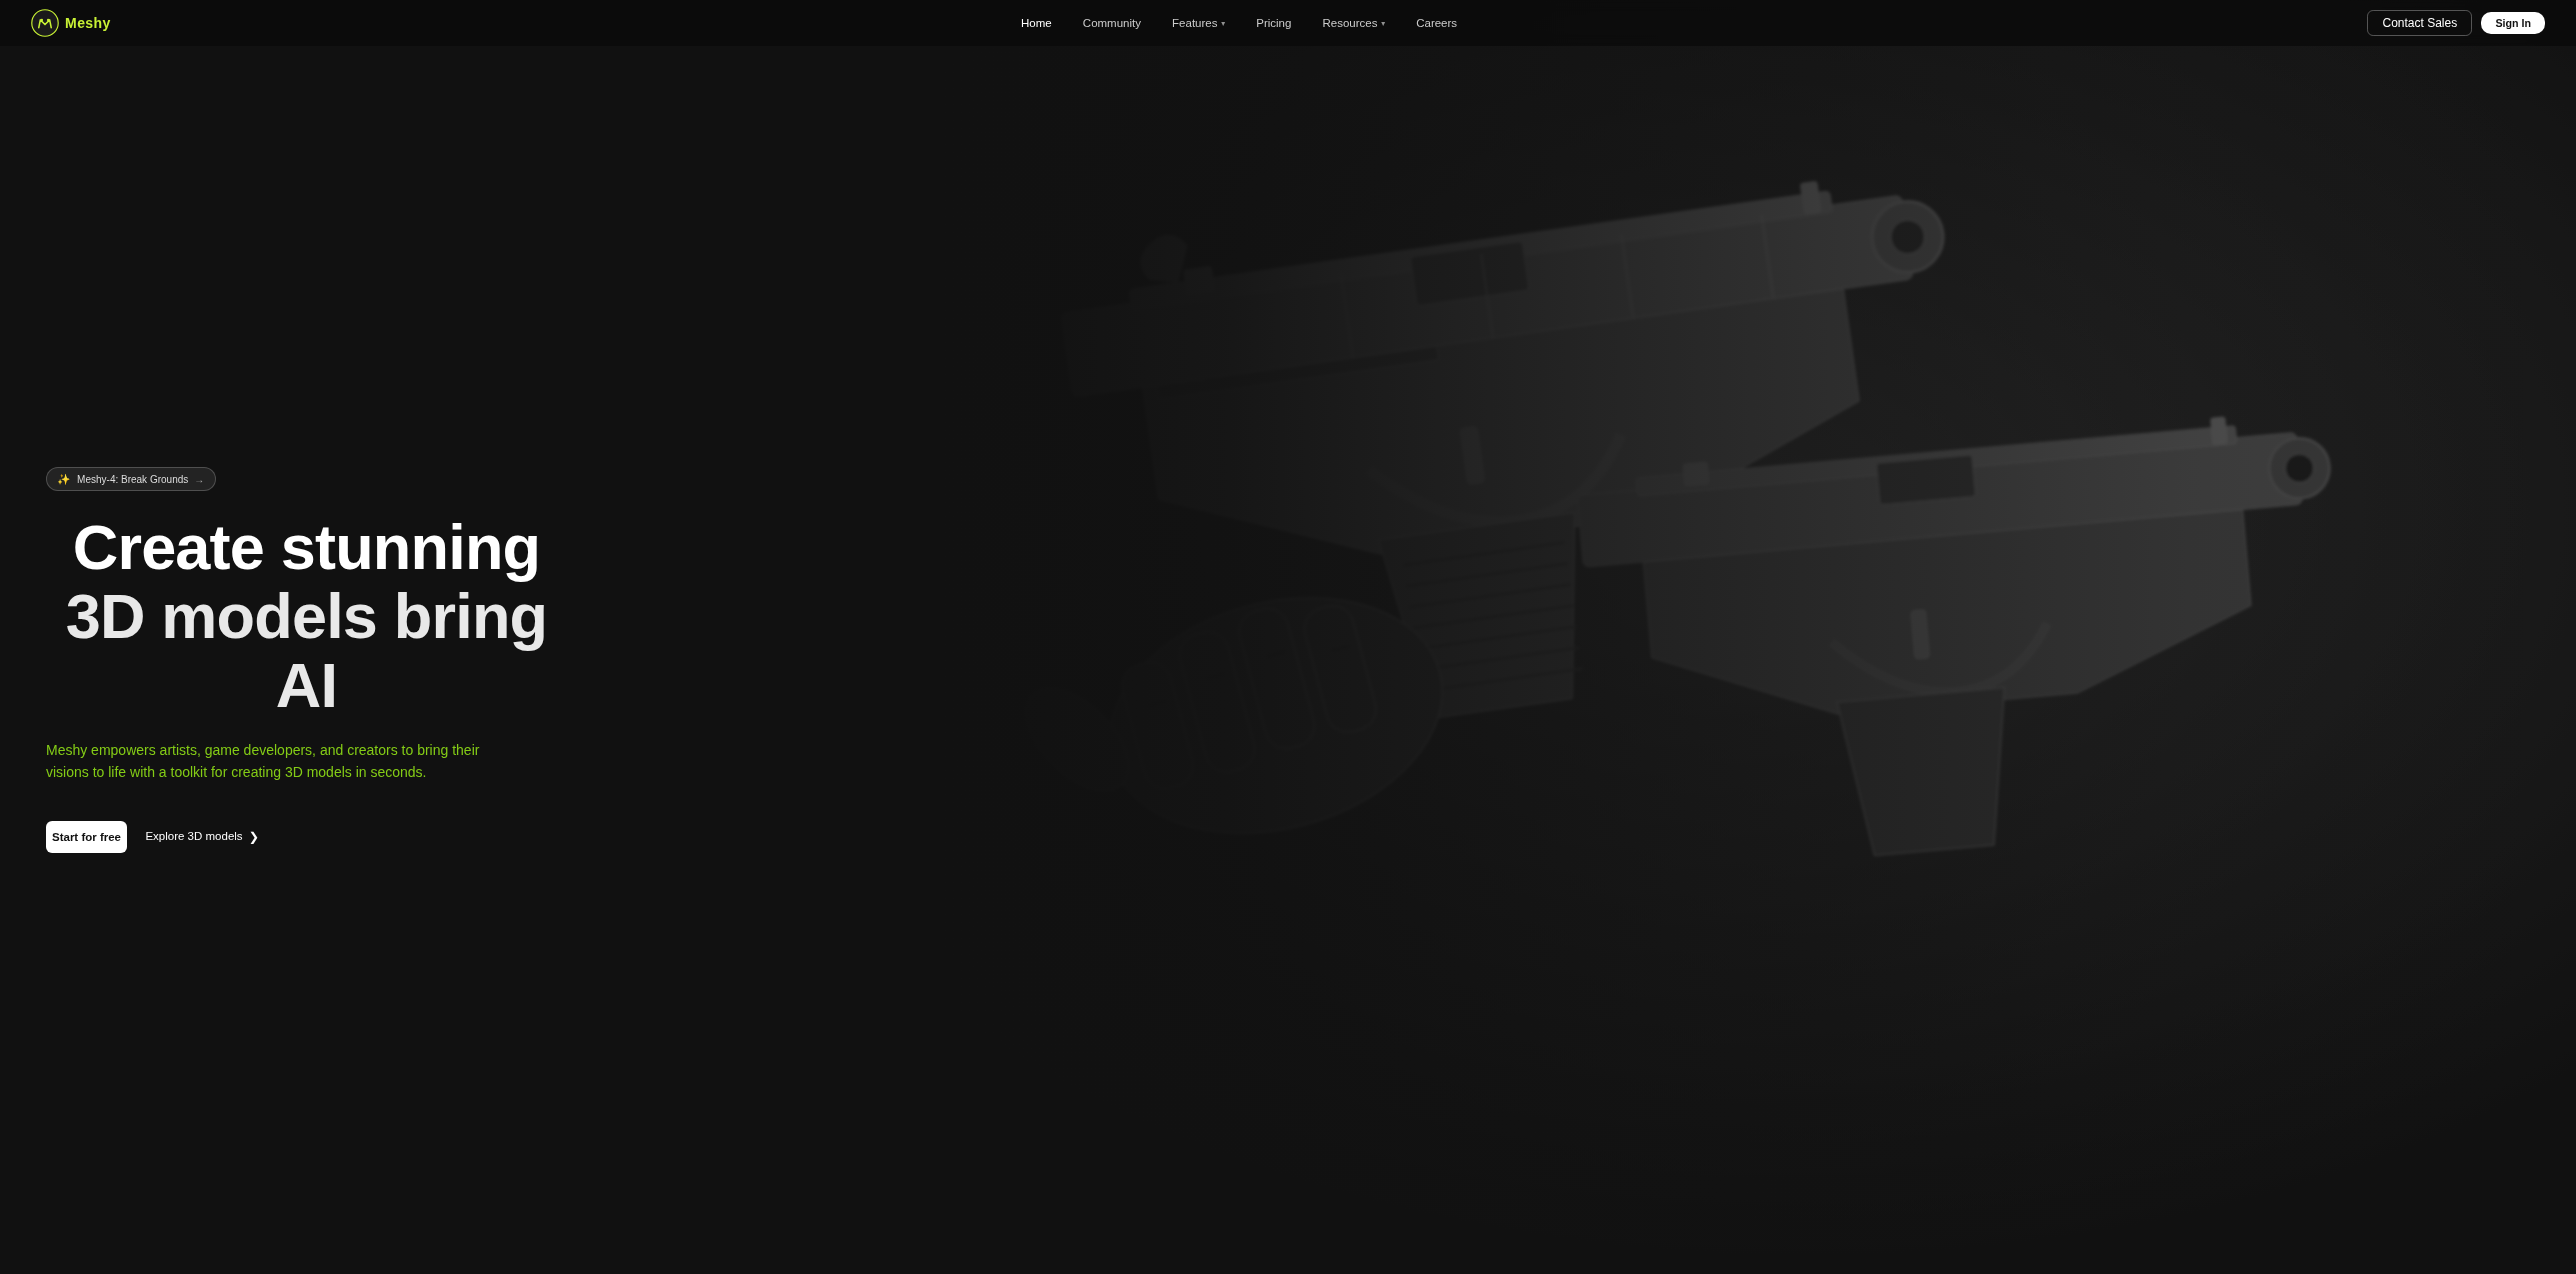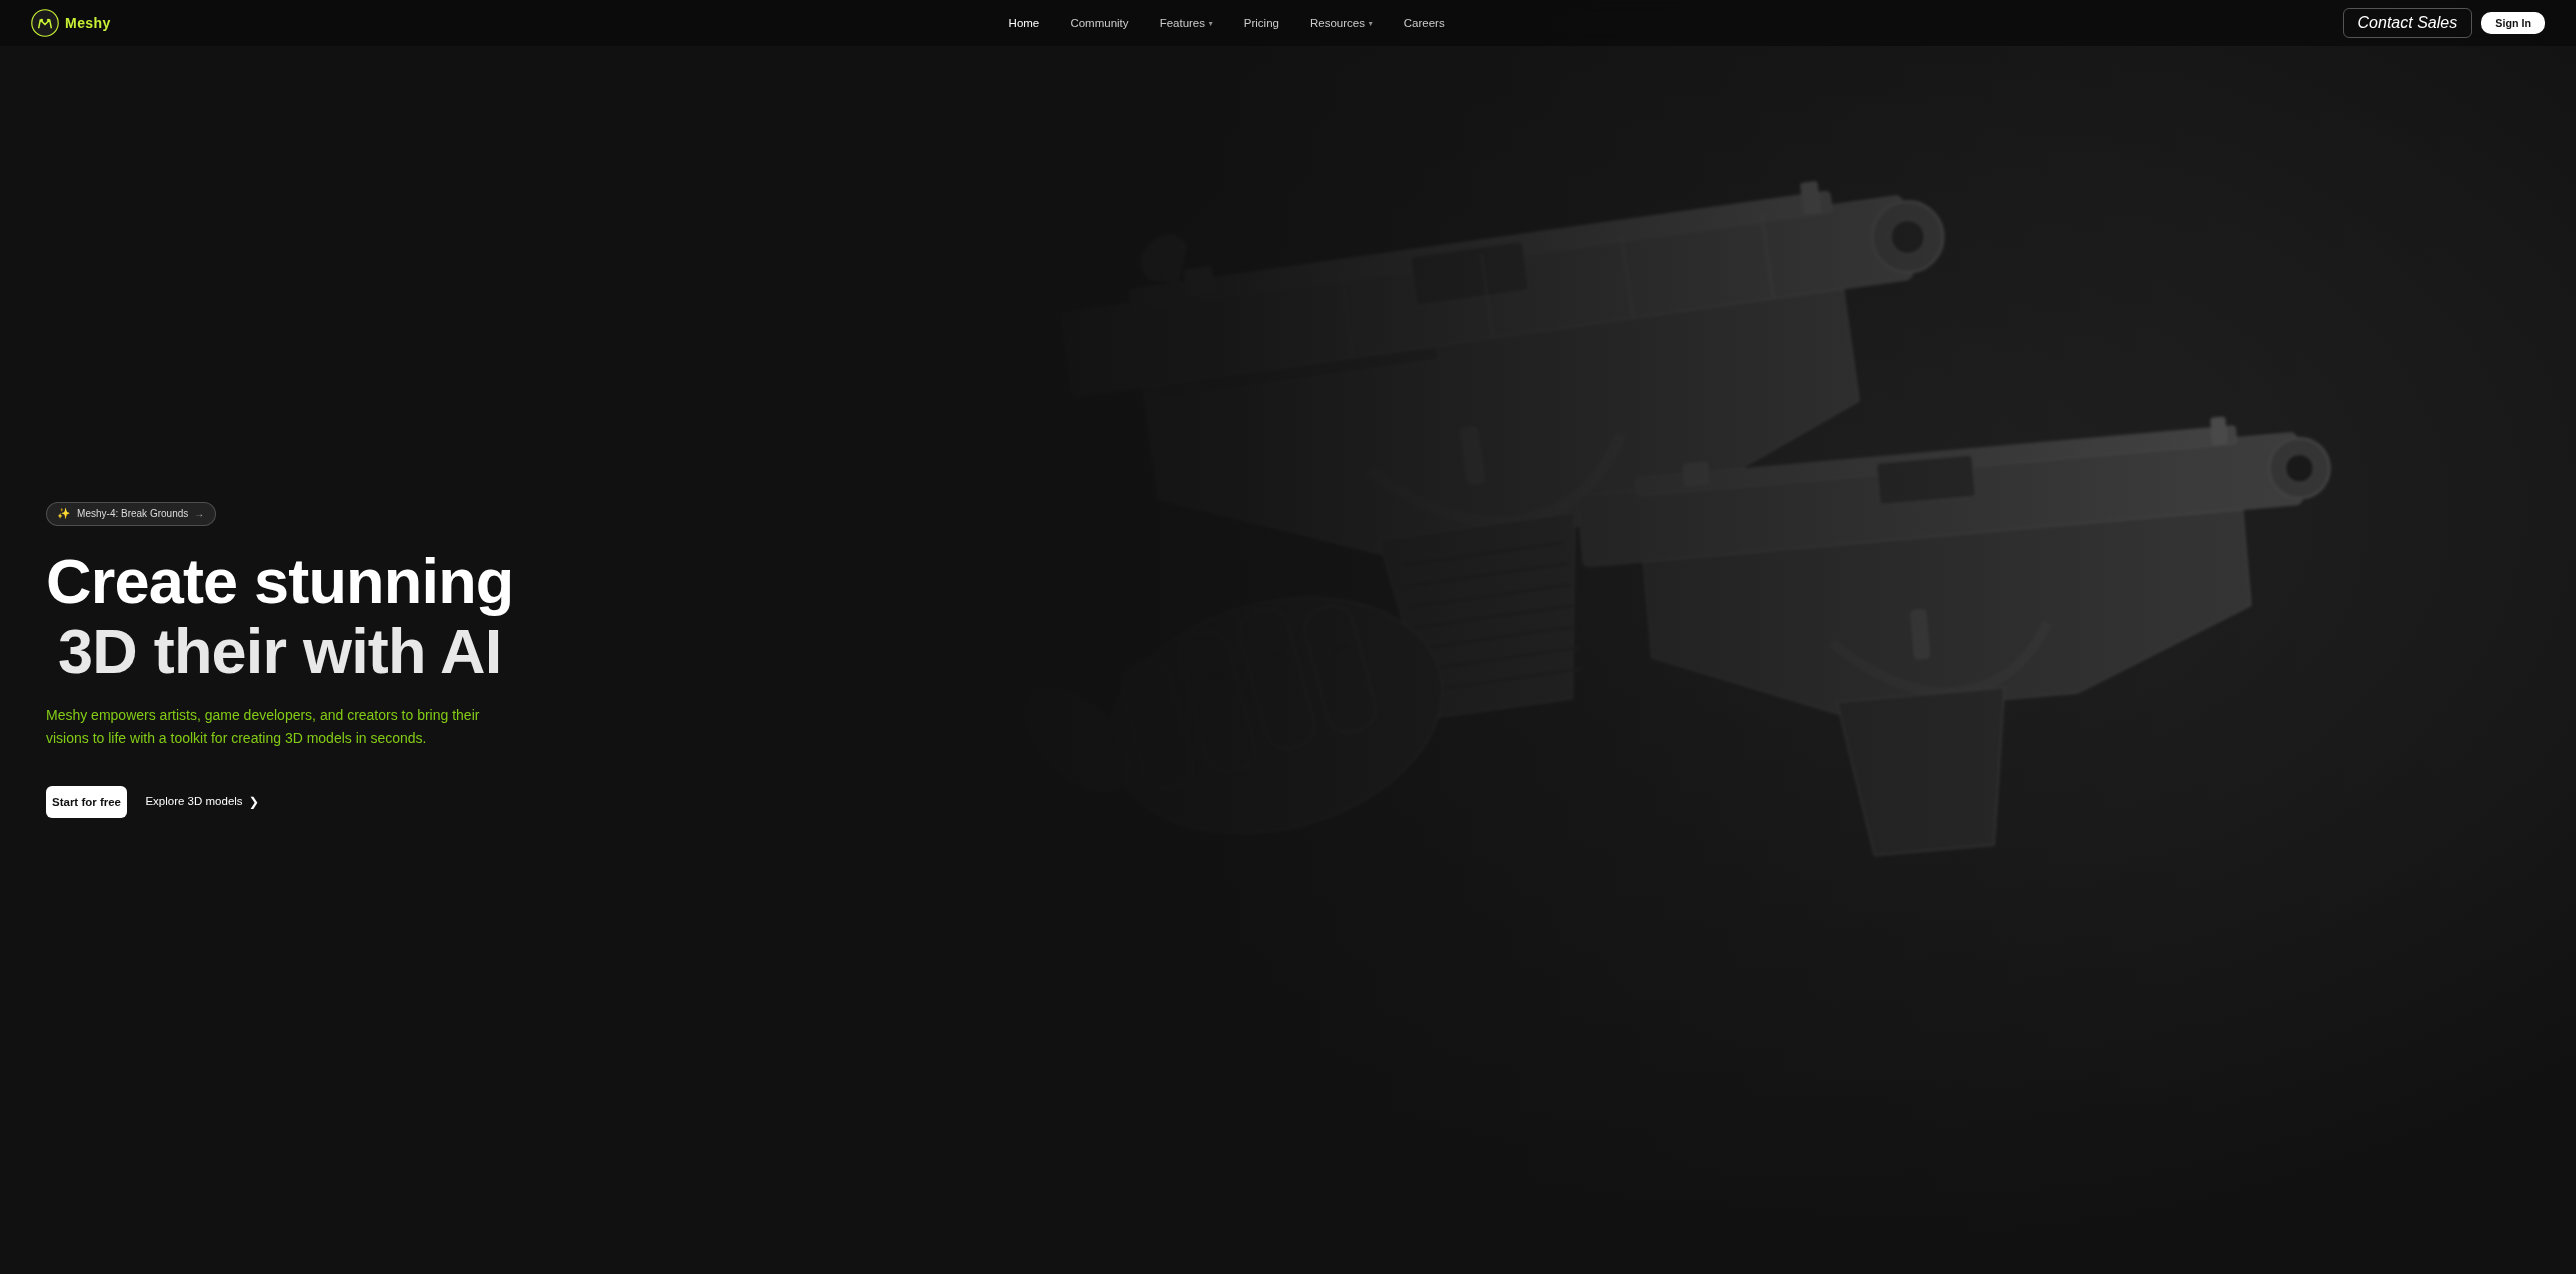--- a/index.html
+++ b/index.html
@@ -82,26 +82,25 @@
     .nav-actions {
       display: flex;
       align-items: center;
       gap: 9.2px;
     }
 
     .btn-contact {
       background: transparent;
       border: 1.2px solid #555;
       color: #fff;
-      font-size: 16px;
+      font-size: 12px;
       padding: 5.4px 14px;
       border-radius: 6.1px;
       cursor: pointer;
       transition: border-color 0.2s;
-      font-style: italic;
     }
 
     .btn-signin {
       background: #fff;
       border: none;
       color: #111;
       font-size: 10.7px;
       font-weight: 600;
       padding: 5.4px 14px;
       border-radius: 10px;
@@ -399,21 +398,21 @@
   <div class="hero-content">
 
     <div class="hero-badge">
       <span class="badge-sparkle">✨</span>
       <span>Meshy-4: Break Grounds</span>
       <span class="badge-arrow">→</span>
     </div>
 
     <h1 class="hero-title">
       <span class="line1">Create stunning</span><br>
-      <span class="line2">3D their with AI</span>
+      <span class="line2">3D models bring AI</span>
     </h1>
 
     <p class="hero-subtitle">Meshy empowers artists, game developers, and creators to bring their visions to life with a toolkit for creating 3D models in seconds.</p>
 
     <div class="hero-buttons">
       <button class="btn-start">Start for free</button>
       <button class="btn-explore">
         <span>Explore 3D models</span>
         <span class="explore-arrow">❯</span>
       </button>

